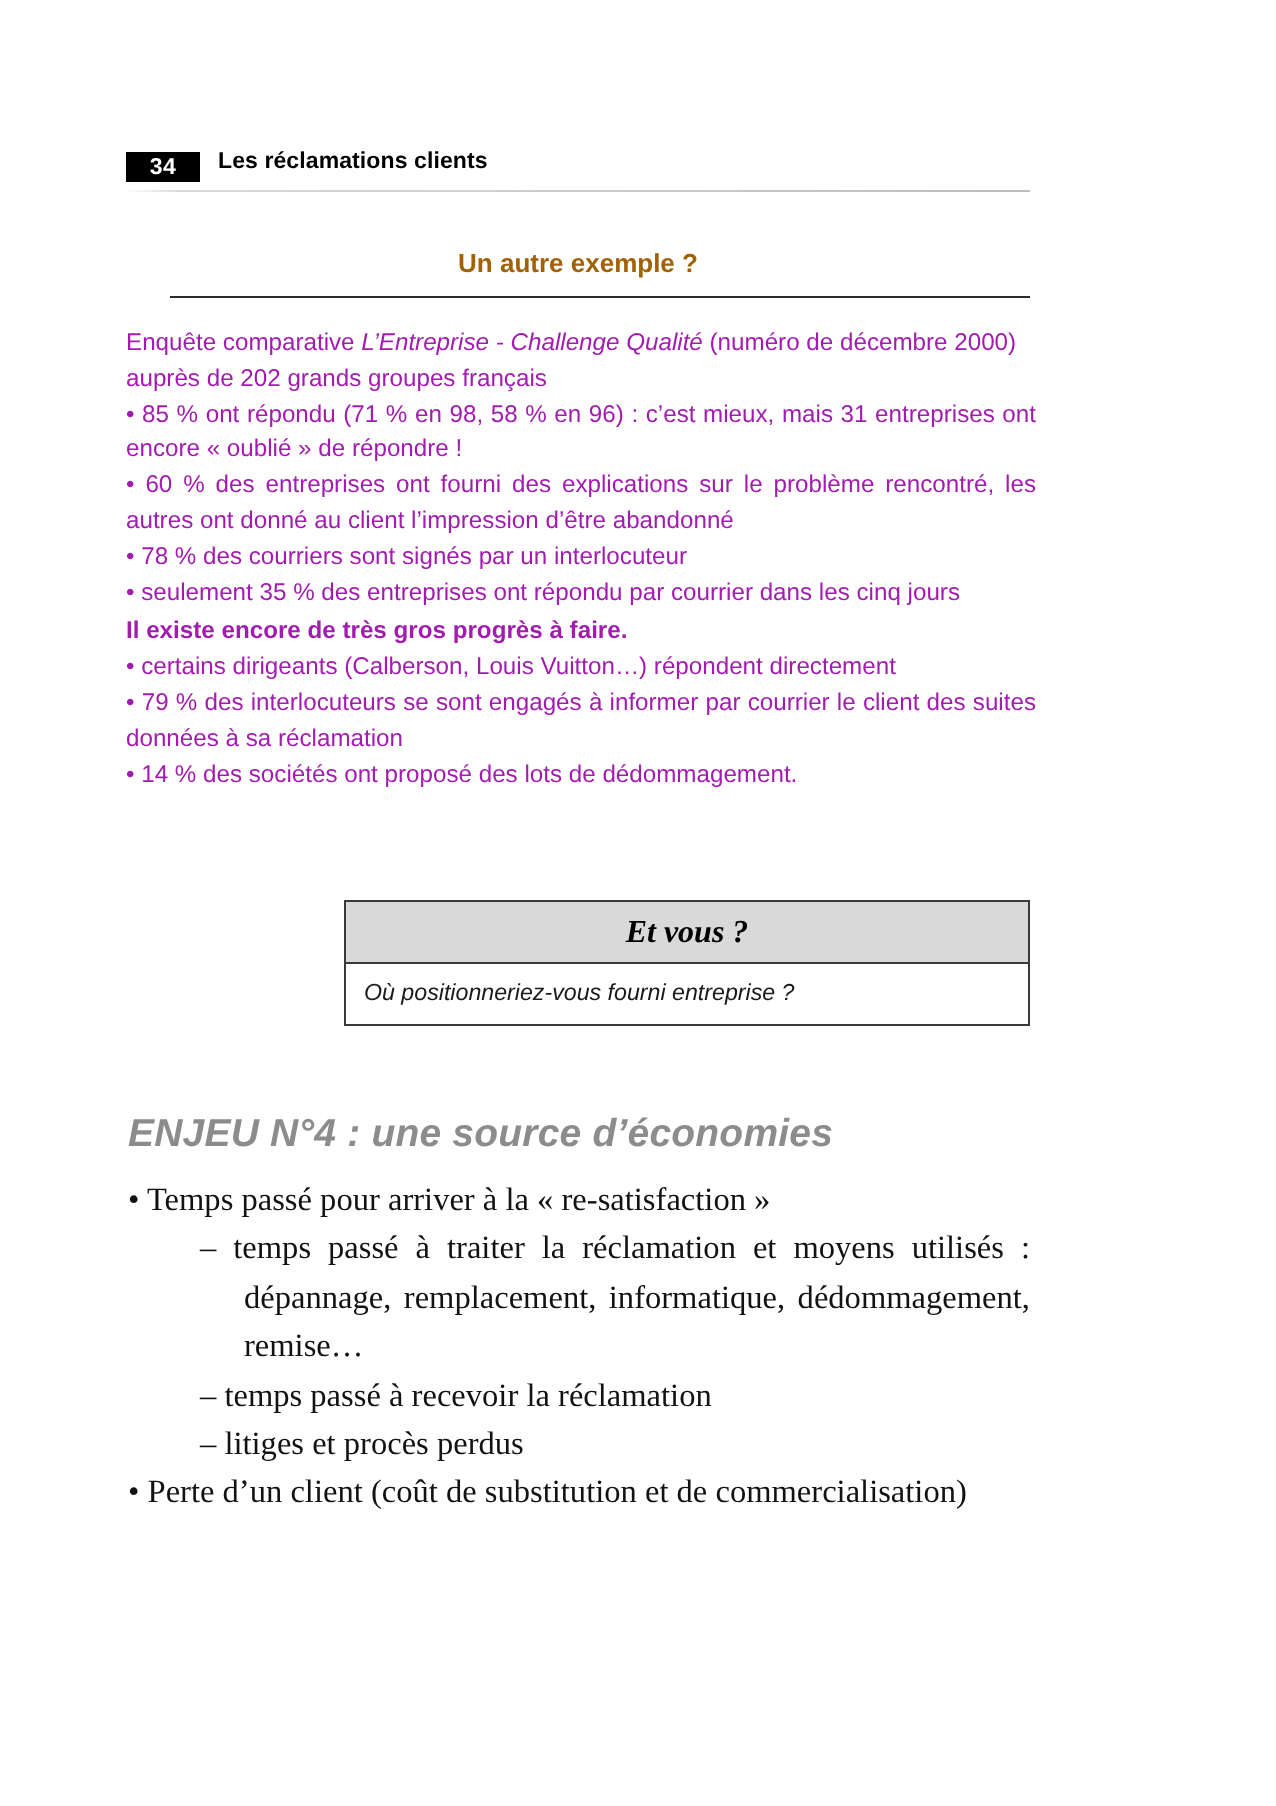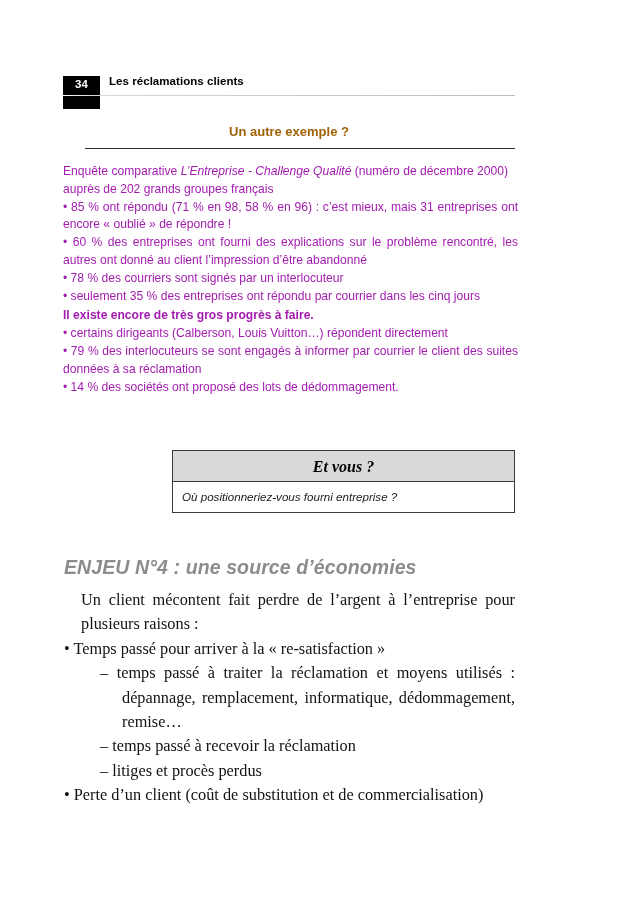--- a/index.html
+++ b/index.html
@@ -28,21 +28,21 @@
     left: 63px;
     top: 74px;
     width: 452px;
     height: 22px;
   }
   .page-num {
     position: absolute;
     left: 0;
     top: 2px;
     width: 37px;
-    height: 33px;
+    height: 15px;
     background: #000000;
     color: #ffffff;
     font-size: 11.5px;
     font-weight: bold;
     text-align: center;
     line-height: 17px;
     letter-spacing: .2px;
   }
   .header-title {
     position: absolute;
@@ -222,21 +222,20 @@
       <span>Et vous ?</span>
     </div>
     <div class="etvous-body">
       <span>Où positionneriez-vous fourni entreprise ?</span>
     </div>
   </div>
 
   <div class="enjeu">ENJEU N°4 : une source d’économies</div>
 
   <div class="serif-block">
-    <p class="intro">Un client mécontent fait perdre de l’argent à l’entreprise pour plusieurs raisons :</p>
     <p class="b1 noj">• Temps passé pour arriver à la « re-satisfaction »</p>
     <p class="b2">– temps passé à traiter la réclamation et moyens utilisés : dépannage, remplacement, informatique, dédommagement, remise…</p>
     <p class="b2 noj">– temps passé à recevoir la réclamation</p>
     <p class="b2 noj">– litiges et procès perdus</p>
     <p class="b1">• Perte d’un client (coût de substitution et de commercialisation)</p>
   </div>
 
 
 </div>
 

